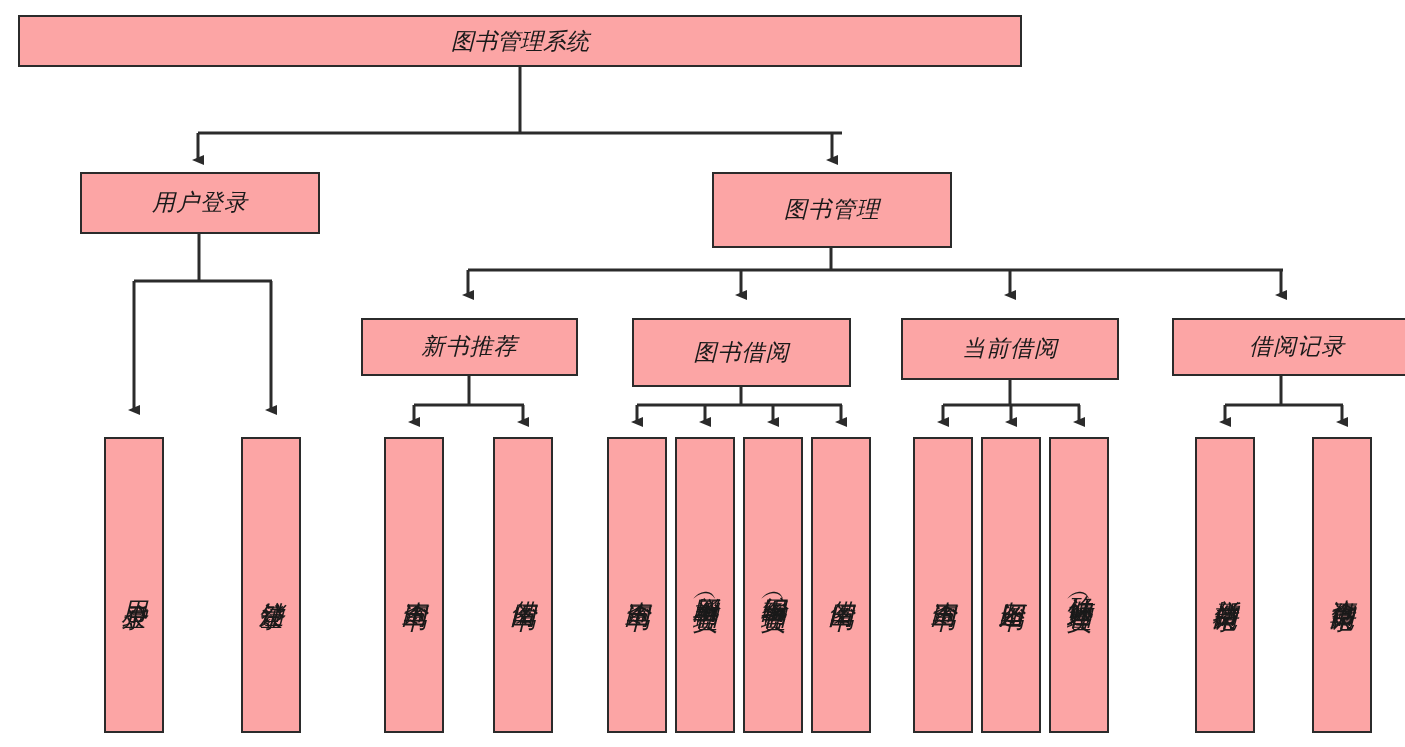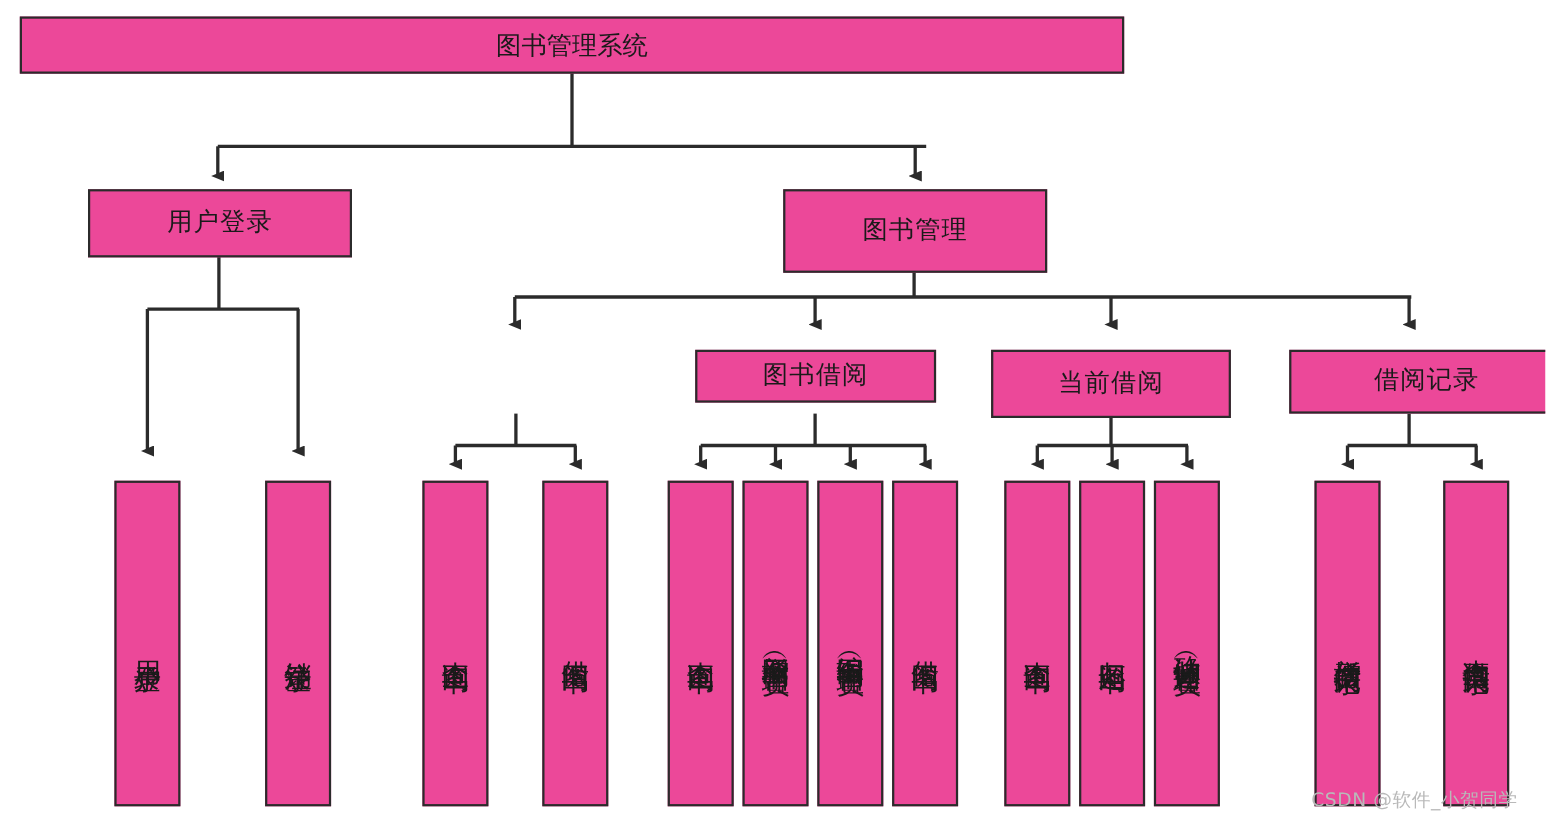--- a/index.html
+++ b/index.html
@@ -2,26 +2,27 @@
 <html><head>
 <meta charset="utf-8">
 <style>
   html,body{margin:0;padding:0;background:#ffffff;}
   body{font-family:"DejaVu Sans","Liberation Sans",sans-serif;}
   #canvas{position:relative;width:1405px;height:747px;background:#ffffff;overflow:hidden;}
   #wires{position:absolute;left:0;top:0;width:1405px;height:747px;}
   .node{
     position:absolute;
     box-sizing:border-box;
-    background:#ec4899;
+    background:#fca5a5;
     border:2px solid #2b2b2b;
     display:flex;
     align-items:center;
     justify-content:center;
     color:#1a1a1a;
+    font-style:italic;
   }
   .node.h{font-size:23px;line-height:1.2;letter-spacing:1px;}
   .node.root{font-size:23px;}
   .leaf{
     writing-mode:vertical-rl;
     text-orientation:upright;
     font-size:25px;
     line-height:1.08;
     letter-spacing:2px;
     padding:6px 0;
@@ -100,21 +101,24 @@
     <span>图书管理系统</span>
   </div>
 
   <div class="node h" style="left:80px;top:172px;width:240px;height:62px;">
     <span>用户登录</span>
   </div>
   <div class="node h" style="left:712px;top:172px;width:240px;height:76px;">
     <span>图书管理</span>
   </div>
 
-  <div class="node h" style="left:632px;top:318px;width:219px;height:48px;">
+  <div class="node h" style="left:361px;top:318px;width:217px;height:58px;">
+    <span>新书推荐</span>
+  </div>
+  <div class="node h" style="left:632px;top:318px;width:219px;height:69px;">
     <span>图书借阅</span>
   </div>
   <div class="node h" style="left:901px;top:318px;width:218px;height:62px;">
     <span>当前借阅</span>
   </div>
   <div class="node h" style="left:1172px;top:318px;width:250px;height:58px;">
     <span>借阅记录</span>
   </div>
 
   <div class="node leaf" style="left:104px;top:437px;width:60px;height:296px;">
@@ -154,15 +158,14 @@
     <span class="vtext">确认归还（管理员）</span>
   </div>
 
   <div class="node leaf" style="left:1195px;top:437px;width:60px;height:296px;">
     <span class="vtext">新增借阅记录</span>
   </div>
   <div class="node leaf" style="left:1312px;top:437px;width:60px;height:296px;">
     <span class="vtext">查询借阅记录</span>
   </div>
 
-  <div class="watermark" style="left:1192px;top:716px;">CSDN @软件_小贺同学</div>
 
 </div>
 
 </body></html>

